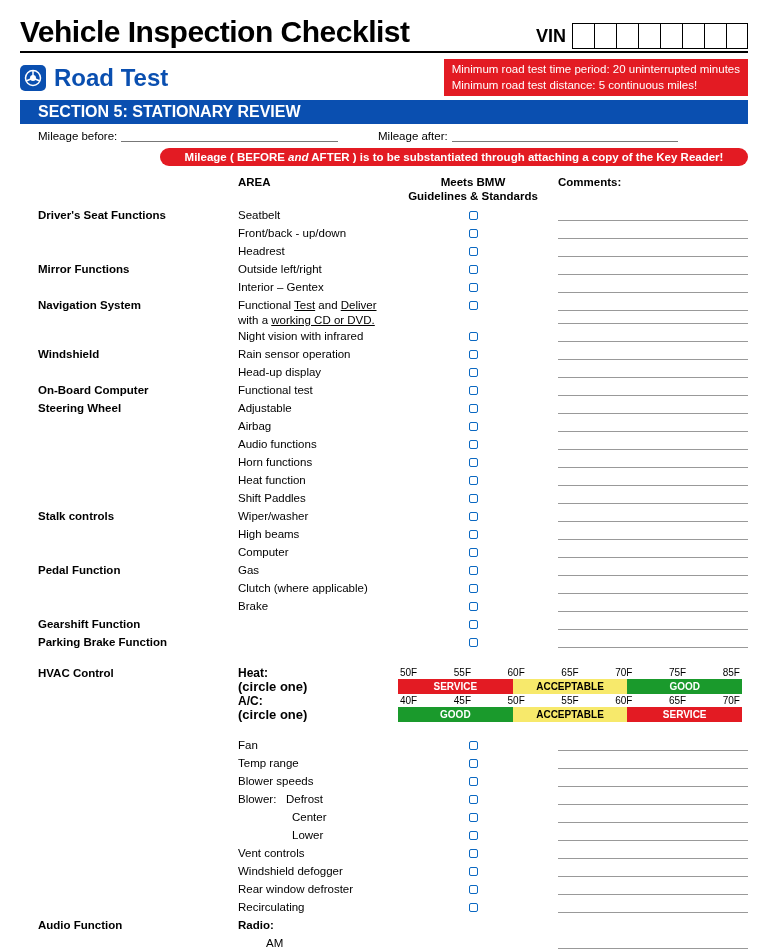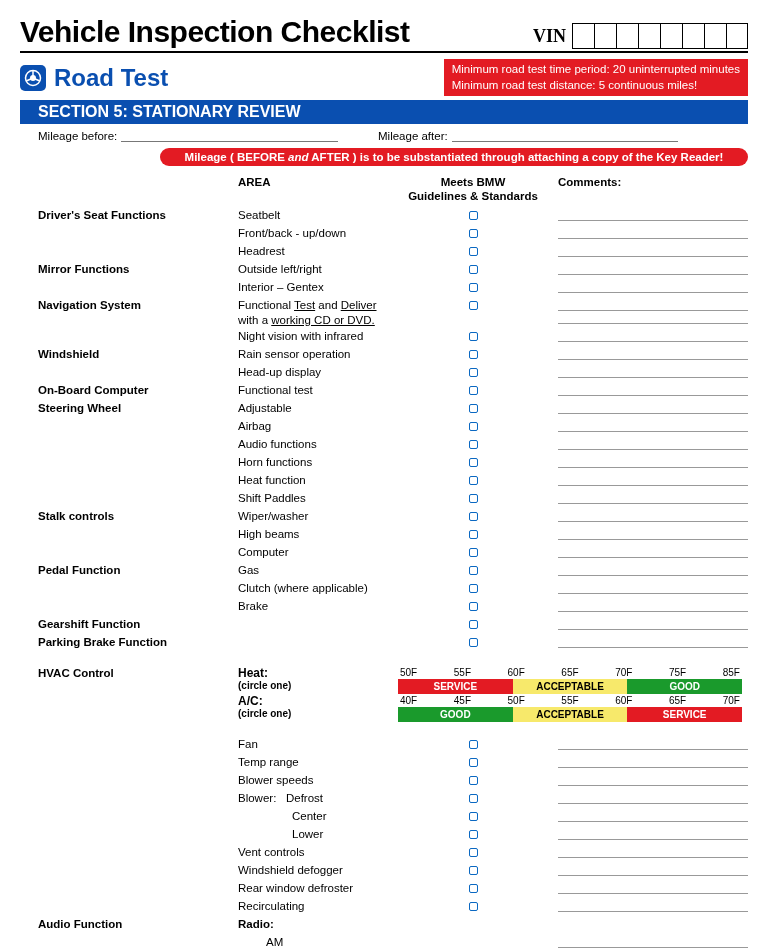--- a/index.html
+++ b/index.html
@@ -13,21 +13,21 @@
   }
   .title-row {
     display: flex;
     align-items: flex-end;
     justify-content: space-between;
     border-bottom: 2.5px solid #000;
     padding-bottom: 2px;
     margin-bottom: 6px;
   }
   .main-title { font-size: 30px; font-weight: bold; letter-spacing: -0.5px; }
-  .vin-wrap { display: flex; align-items: center; gap: 6px; font-family: Liberation Serif, serif; }
+  .vin-wrap { display: flex; align-items: center; gap: 6px; }
   .vin-label { font-size: 18px; font-weight: bold; }
   .vin-boxes { display: flex; }
   .vin-box { width: 22px; height: 26px; border: 1px solid #000; border-right: none; }
   .vin-box:last-child { border-right: 1px solid #000; }
   .section-title-row {
     display: flex;
     align-items: center;
     justify-content: space-between;
     gap: 10px;
     margin-bottom: 4px;
@@ -94,21 +94,21 @@
     border-radius: 2px;
     vertical-align: middle;
   }
   .row .comments-cell { flex: 1; padding-left: 10px; }
   .comment-line { border-bottom: 1px solid #999; height: 13px; }
   .spacer { height: 14px; }
   .hvac-row { display: flex; align-items: flex-start; margin-bottom: 1px;}
   .hvac-area { width: 200px; font-weight: bold; }
   .hvac-label-cell { width: 160px; line-height: 1.1;}
   .hvac-label-cell .main { font-weight: bold; font-size: 12px;}
-  .hvac-label-cell .sub { font-weight: bold; font-size: 10px; }
+  .hvac-label-cell .sub { font-weight: bold; font-size: 13px; }
   .hvac-scale { flex: 1; padding-right: 6px; }
   .scale-ticks { display: flex; justify-content: space-between; font-size: 10px; padding: 0 2px 1px 2px; }
   .scale-bar { display: flex; height: 15px; font-size: 10px; font-weight: bold; }
   .scale-seg { display: flex; align-items: center; justify-content: center; color: #fff;}
   .seg-service { background: #e31b23; flex: 2; }
   .seg-acceptable { background: #f7e96b; color: #000; flex: 2; }
   .seg-good { background: #1a9a2c; flex: 2; }
   .under { text-decoration: underline; }
 </style>
 </head>

